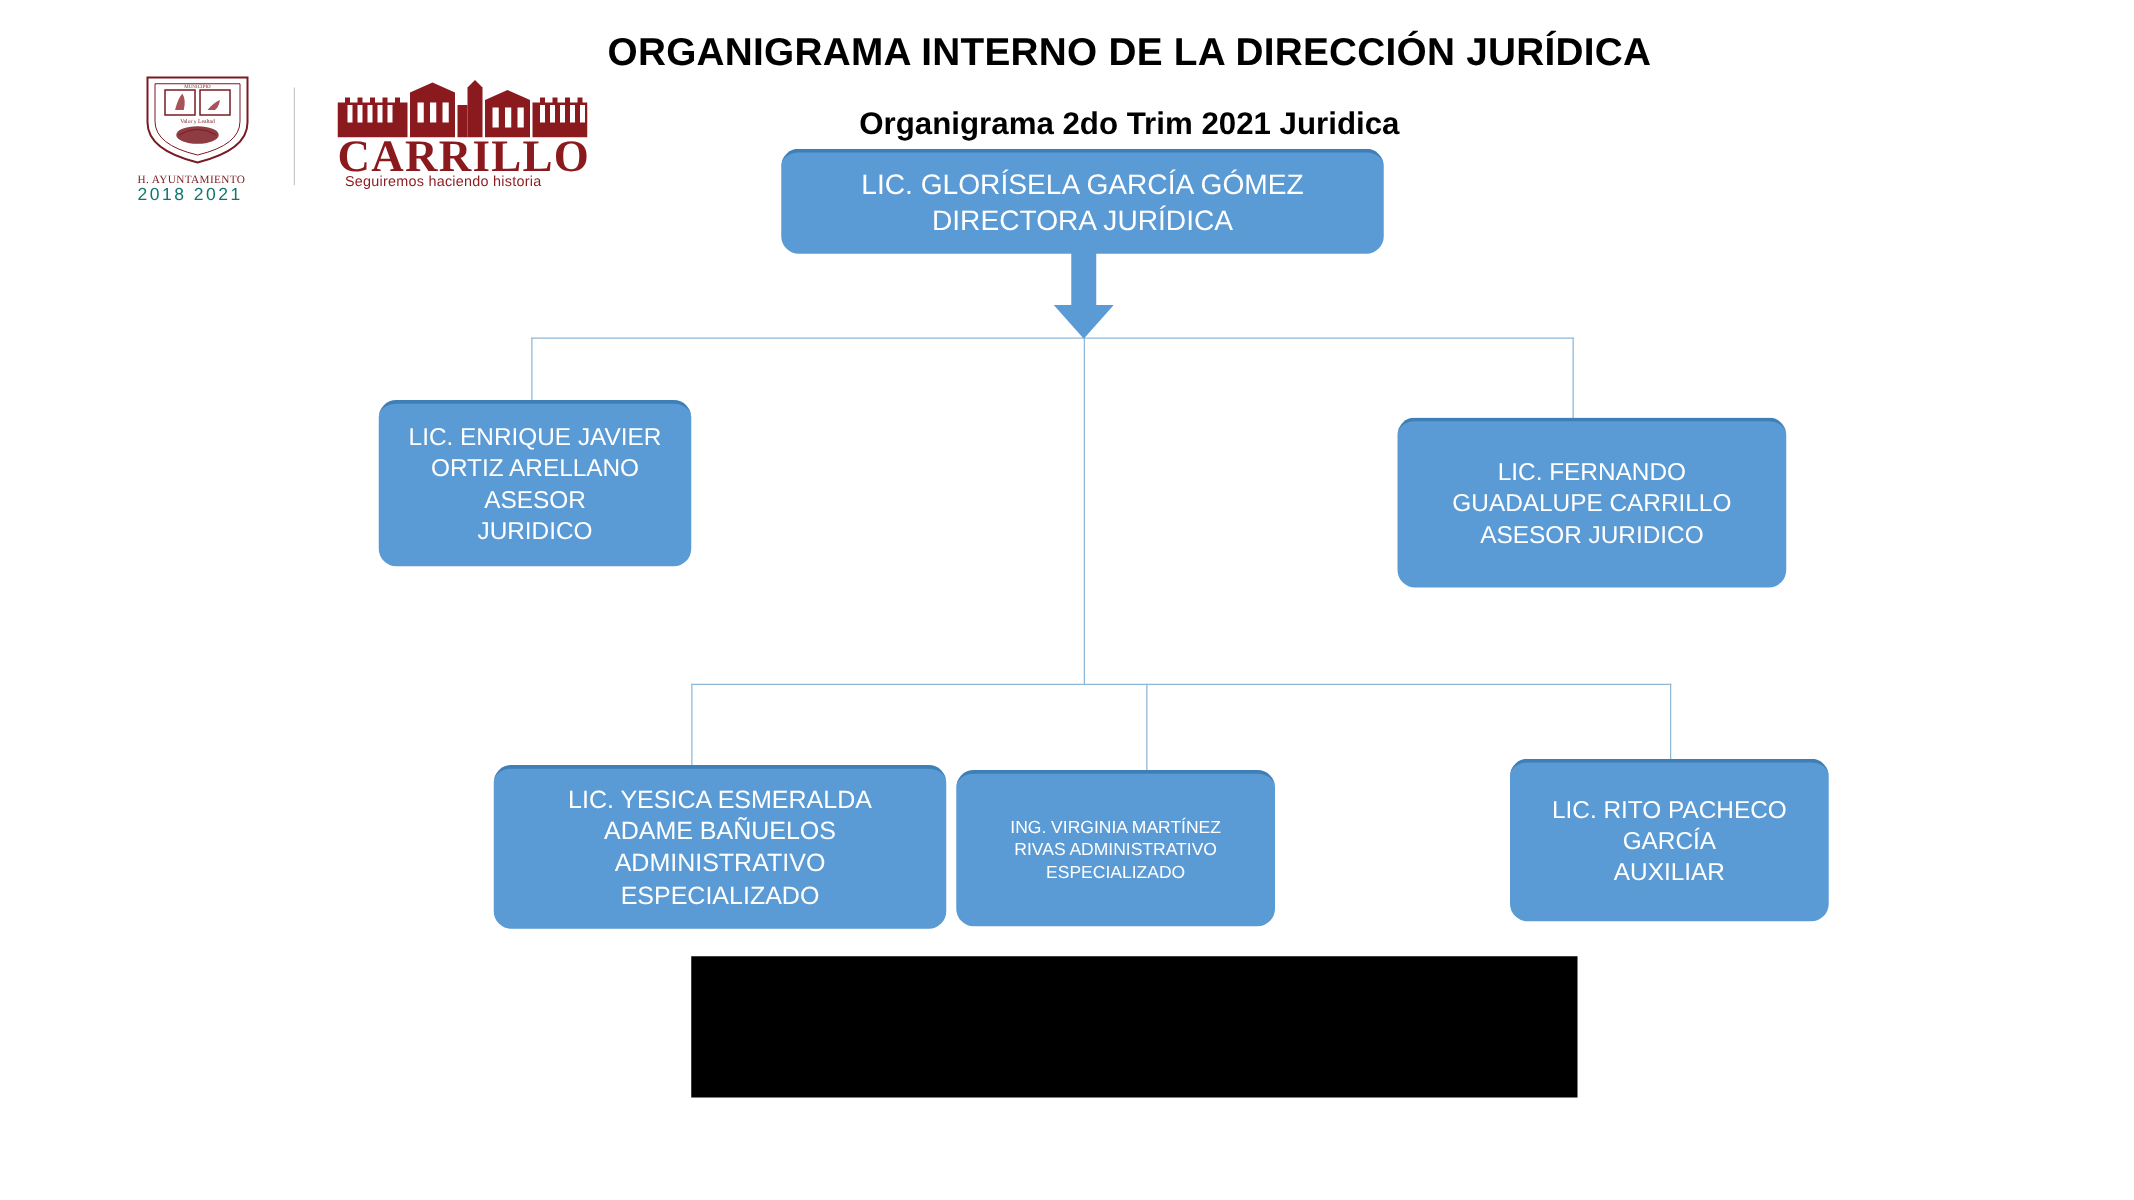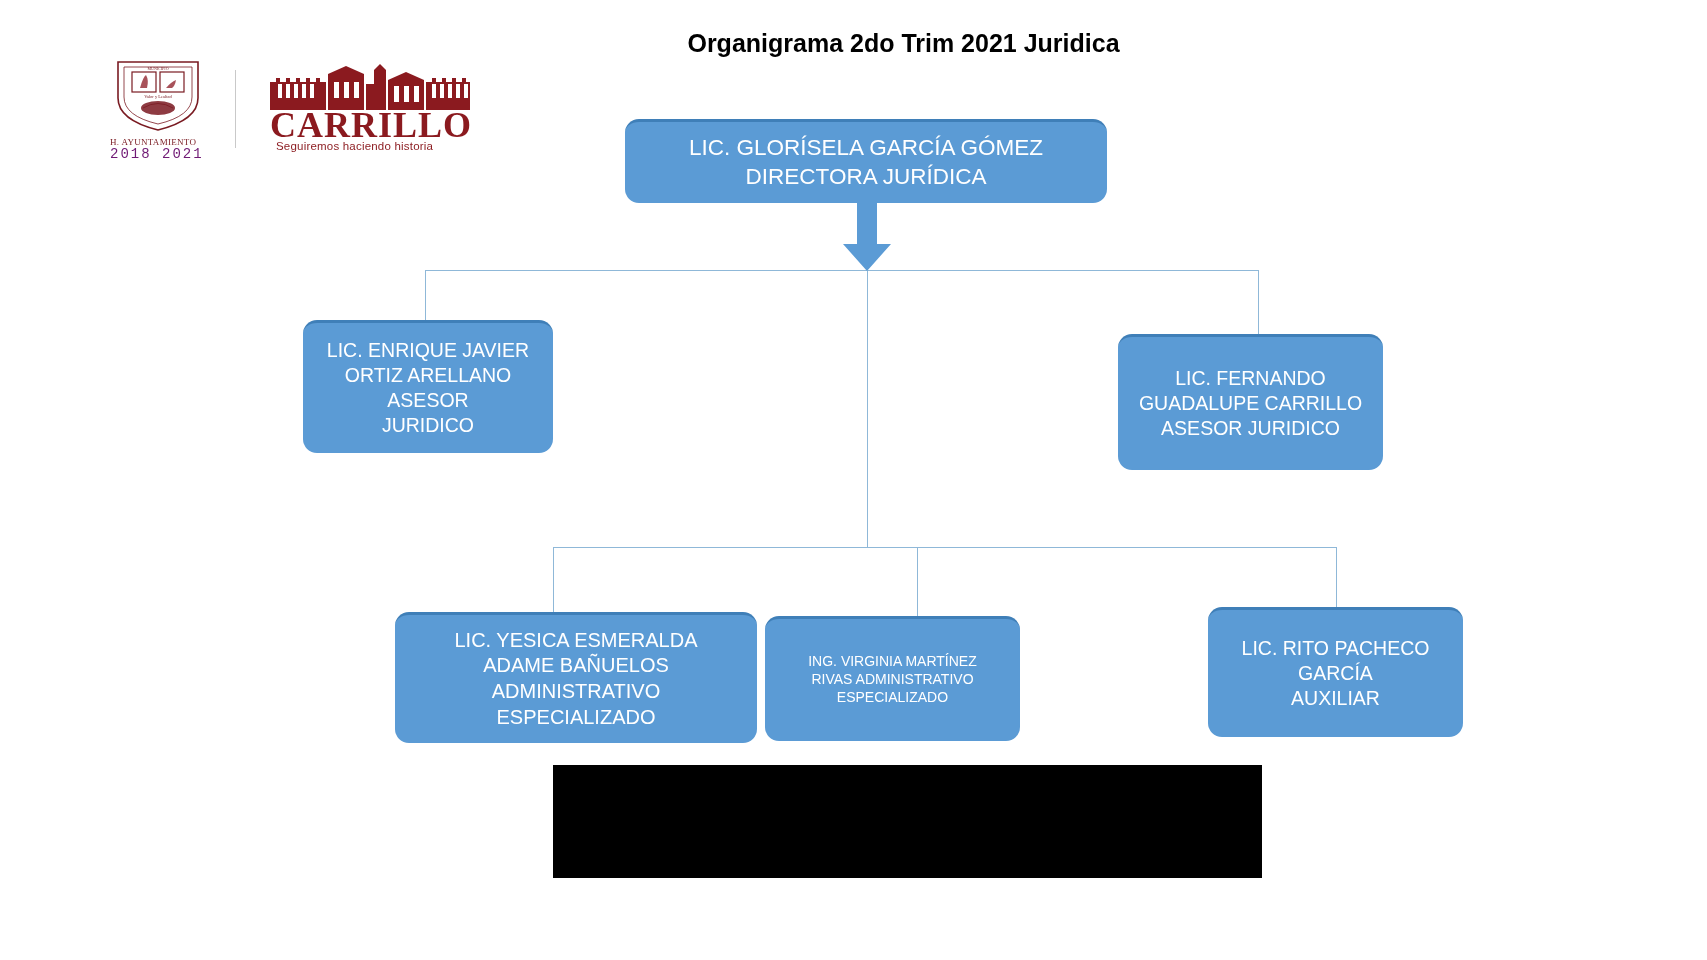--- a/index.html
+++ b/index.html
@@ -29,21 +29,21 @@
     color: #000000;
     letter-spacing: 0.2px;
     line-height: 1.15;
     padding-left: 100px;
   }
   #sub-title {
     font-size: 25px;
     font-weight: bold;
     color: #000000;
     line-height: 1.2;
-    margin-top: 4px;
+    margin-top: 24px;
     padding-left: 100px;
   }
 
   
   #logo-bar {
     position: absolute;
     left: 100px;
     top: 58px;
     width: 400px;
     height: 110px;
@@ -61,23 +61,23 @@
     margin: 0 auto;
   }
   #crest-line1 {
     font-family: "Liberation Serif", serif;
     font-size: 9px;
     color: #7a1b22;
     letter-spacing: 0.3px;
     margin-top: 1px;
   }
   #crest-line2 {
-    font-family: Liberation Mono, monospace;
+    font-family: Liberation Sans, sans-serif;
     font-size: 14px;
-    color: #701a75;
+    color: #0f766e;
     letter-spacing: 2px;
     line-height: 1.05;
   }
   #logo-divider {
     position: absolute;
     left: 135px;
     top: 12px;
     width: 1px;
     height: 78px;
     background: #c9c9c9;
@@ -122,21 +122,21 @@
     align-items: center;
     justify-content: flex-end;
     text-align: center;
     line-height: 1.28;
     font-size: 21px;
   }
   .node .node-text { width: 100%; padding: 0 8px; }
 
   #node-director   { left: 625px;  top: 119px; width: 482px;  height: 84px;  font-size: 22.5px; }
   #node-asesor-1   { left: 303px;  top: 320px; width: 250px;  height: 133px; font-size: 19.5px; }
-  #node-asesor-2   { left: 1118px; top: 334px; width: 265px;  height: 136px; font-size: 19.5px; }
+  #node-asesor-2   { left: 1118px; top: 334px; width: 311px;  height: 136px; font-size: 19.5px; }
   #node-admin-1    { left: 395px;  top: 612px; width: 362px;  height: 131px; font-size: 20px; }
   #node-admin-2    { left: 765px;  top: 616px; width: 255px;  height: 125px; font-size: 14px; }
   #node-auxiliar   { left: 1208px; top: 607px; width: 255px;  height: 130px; font-size: 19.5px; }
 
   
   .conn {
     position: absolute;
     background: #8fb8d8;
   }
   .conn-h { height: 1px; }
@@ -167,20 +167,21 @@
     top: 765px;
     width: 709px;
     height: 113px;
     background: #000000;
   }
 </style>
 </head>
 <body>
 
 <div id="header-titles">
+  <div id="main-title">ORGANIGRAMA INTERNO DE LA DIRECCIÓN JURÍDICA</div>
   <div id="sub-title">Organigrama 2do Trim 2021 Juridica</div>
 </div>
 
 <div id="logo-bar">
 
   <div id="crest-logo">
     <svg id="crest-shield" viewBox="0 0 96 74">
       <path d="M8 4 H88 V40 Q88 62 48 72 Q8 62 8 40 Z" fill="#ffffff" stroke="#7a1b22" stroke-width="1.6"></path>
       <path d="M14 9 H82 V39 Q82 58 48 66 Q14 58 14 39 Z" fill="none" stroke="#7a1b22" stroke-width="0.8"></path>
       <rect x="22" y="14" width="24" height="20" fill="#ffffff" stroke="#7a1b22" stroke-width="1.2"></rect>

